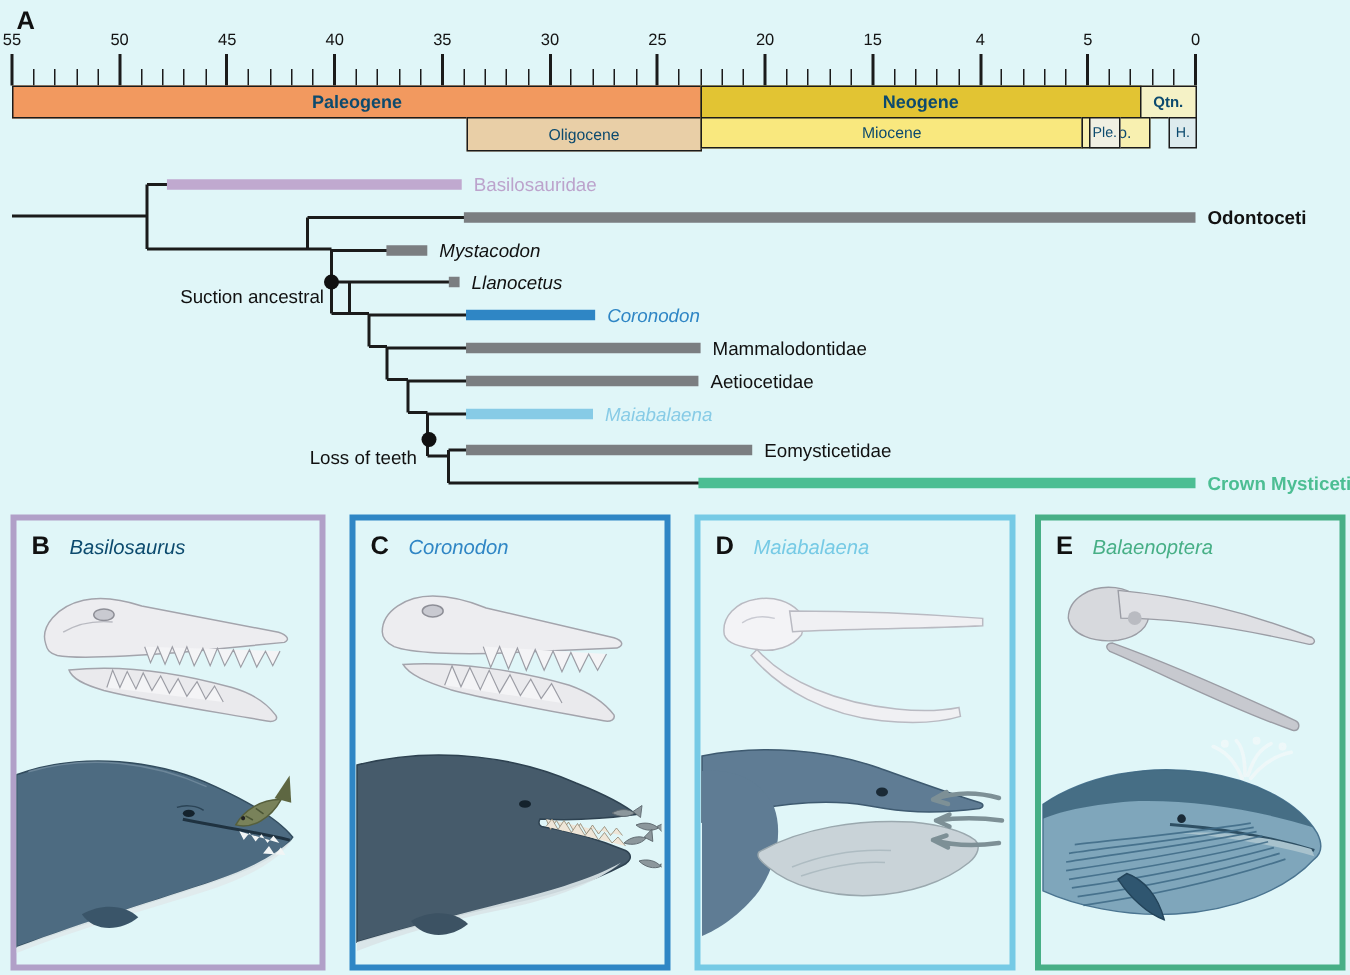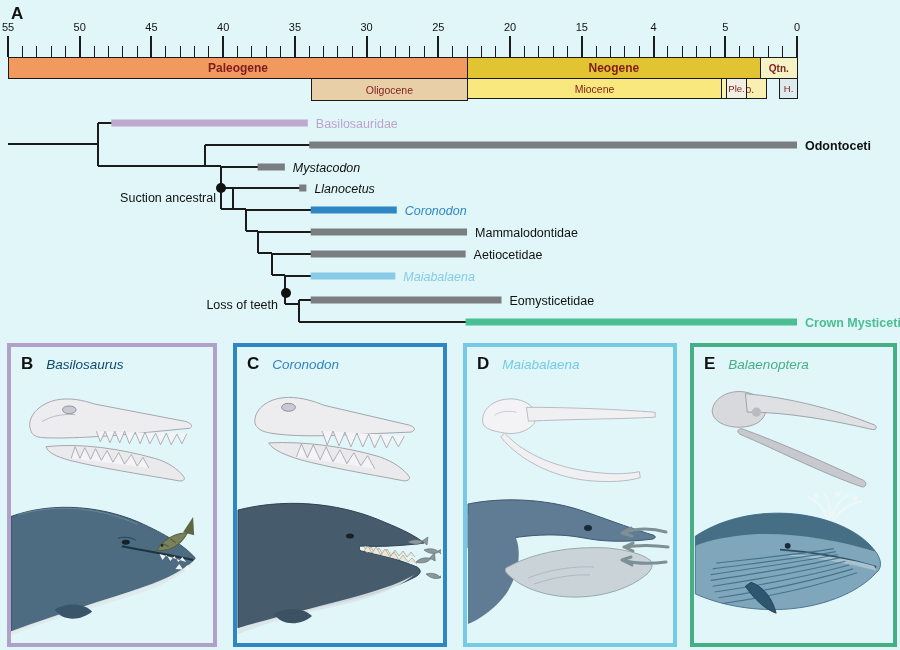--- a/index.html
+++ b/index.html
@@ -2,21 +2,21 @@
 <html><head>
 <meta charset="utf-8">
 <style>
   html,body{margin:0;padding:0;}
   body{font-family:"Liberation Sans",sans-serif;background:#E0F6F8;}
   .fig{position:relative;width:900px;height:650px;background:#E0F6F8;overflow:hidden;}
   .abs{position:absolute;}
   .fig-letter{font-size:17px;font-weight:bold;color:#111;}
   .tick-num{position:absolute;font-size:11px;color:#141414;width:26px;text-align:center;top:21px;}
   .tick{position:absolute;background:#1b1b1b;}
-  .band-cell{position:absolute;border:1px solid #1b1b1b;box-sizing:border-box;display:flex;align-items:center;justify-content:center;color:#7f1d1d;}
+  .band-cell{position:absolute;border:1px solid #1b1b1b;box-sizing:border-box;display:flex;align-items:center;justify-content:center;color:#0c4a6e;}
   .band-cell.period{font-weight:bold;font-size:12px;}
   .band-cell.epoch{font-size:10.5px;}
   .band-cell.small{font-size:9.5px;}
   .band-cell.qtn{font-weight:bold;font-size:10px;}
   #tree-svg{position:absolute;left:0;top:0;}
   .panel{position:absolute;top:343px;height:304px;border:4px solid #888;box-sizing:border-box;background:transparent;}
   .panel-head{position:absolute;left:10px;top:7px;display:flex;align-items:baseline;}
   .panel-letter{font-size:17px;font-weight:bold;color:#111;}
   .panel-name{font-size:13.5px;font-style:italic;margin-left:13px;}
   .skull-art{position:absolute;left:2px;top:30px;width:calc(100% - 6px);height:120px;}

